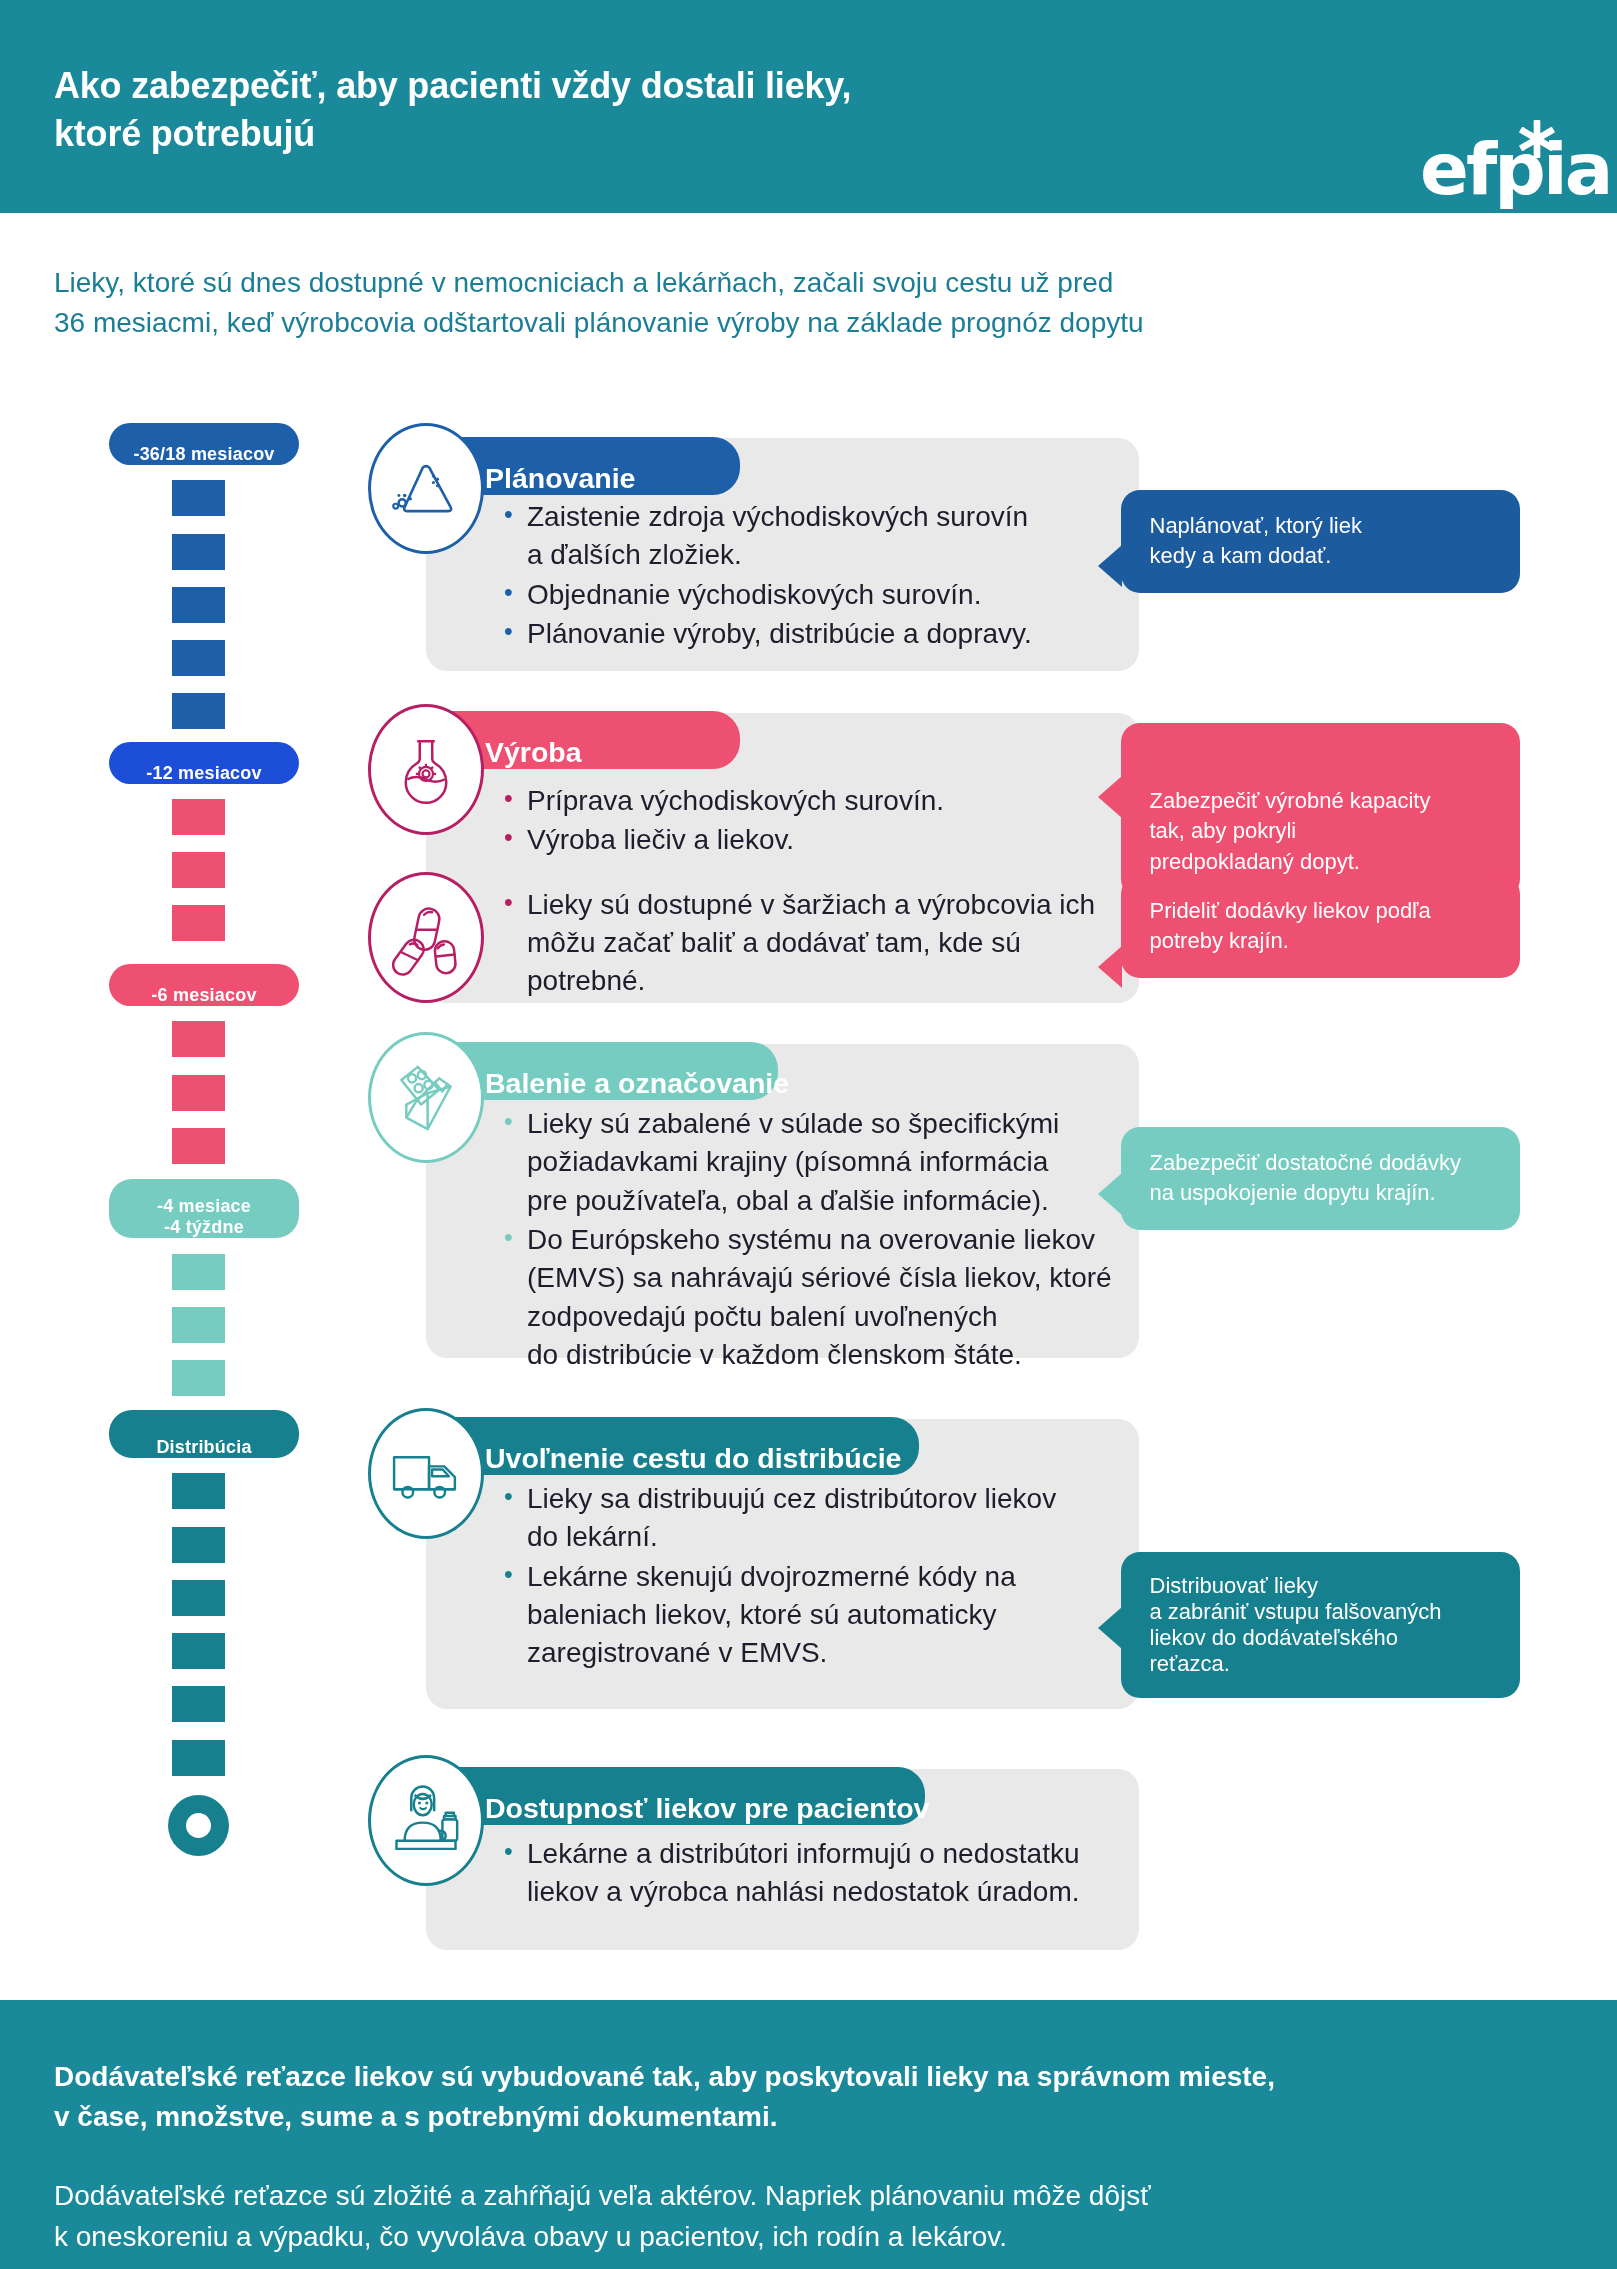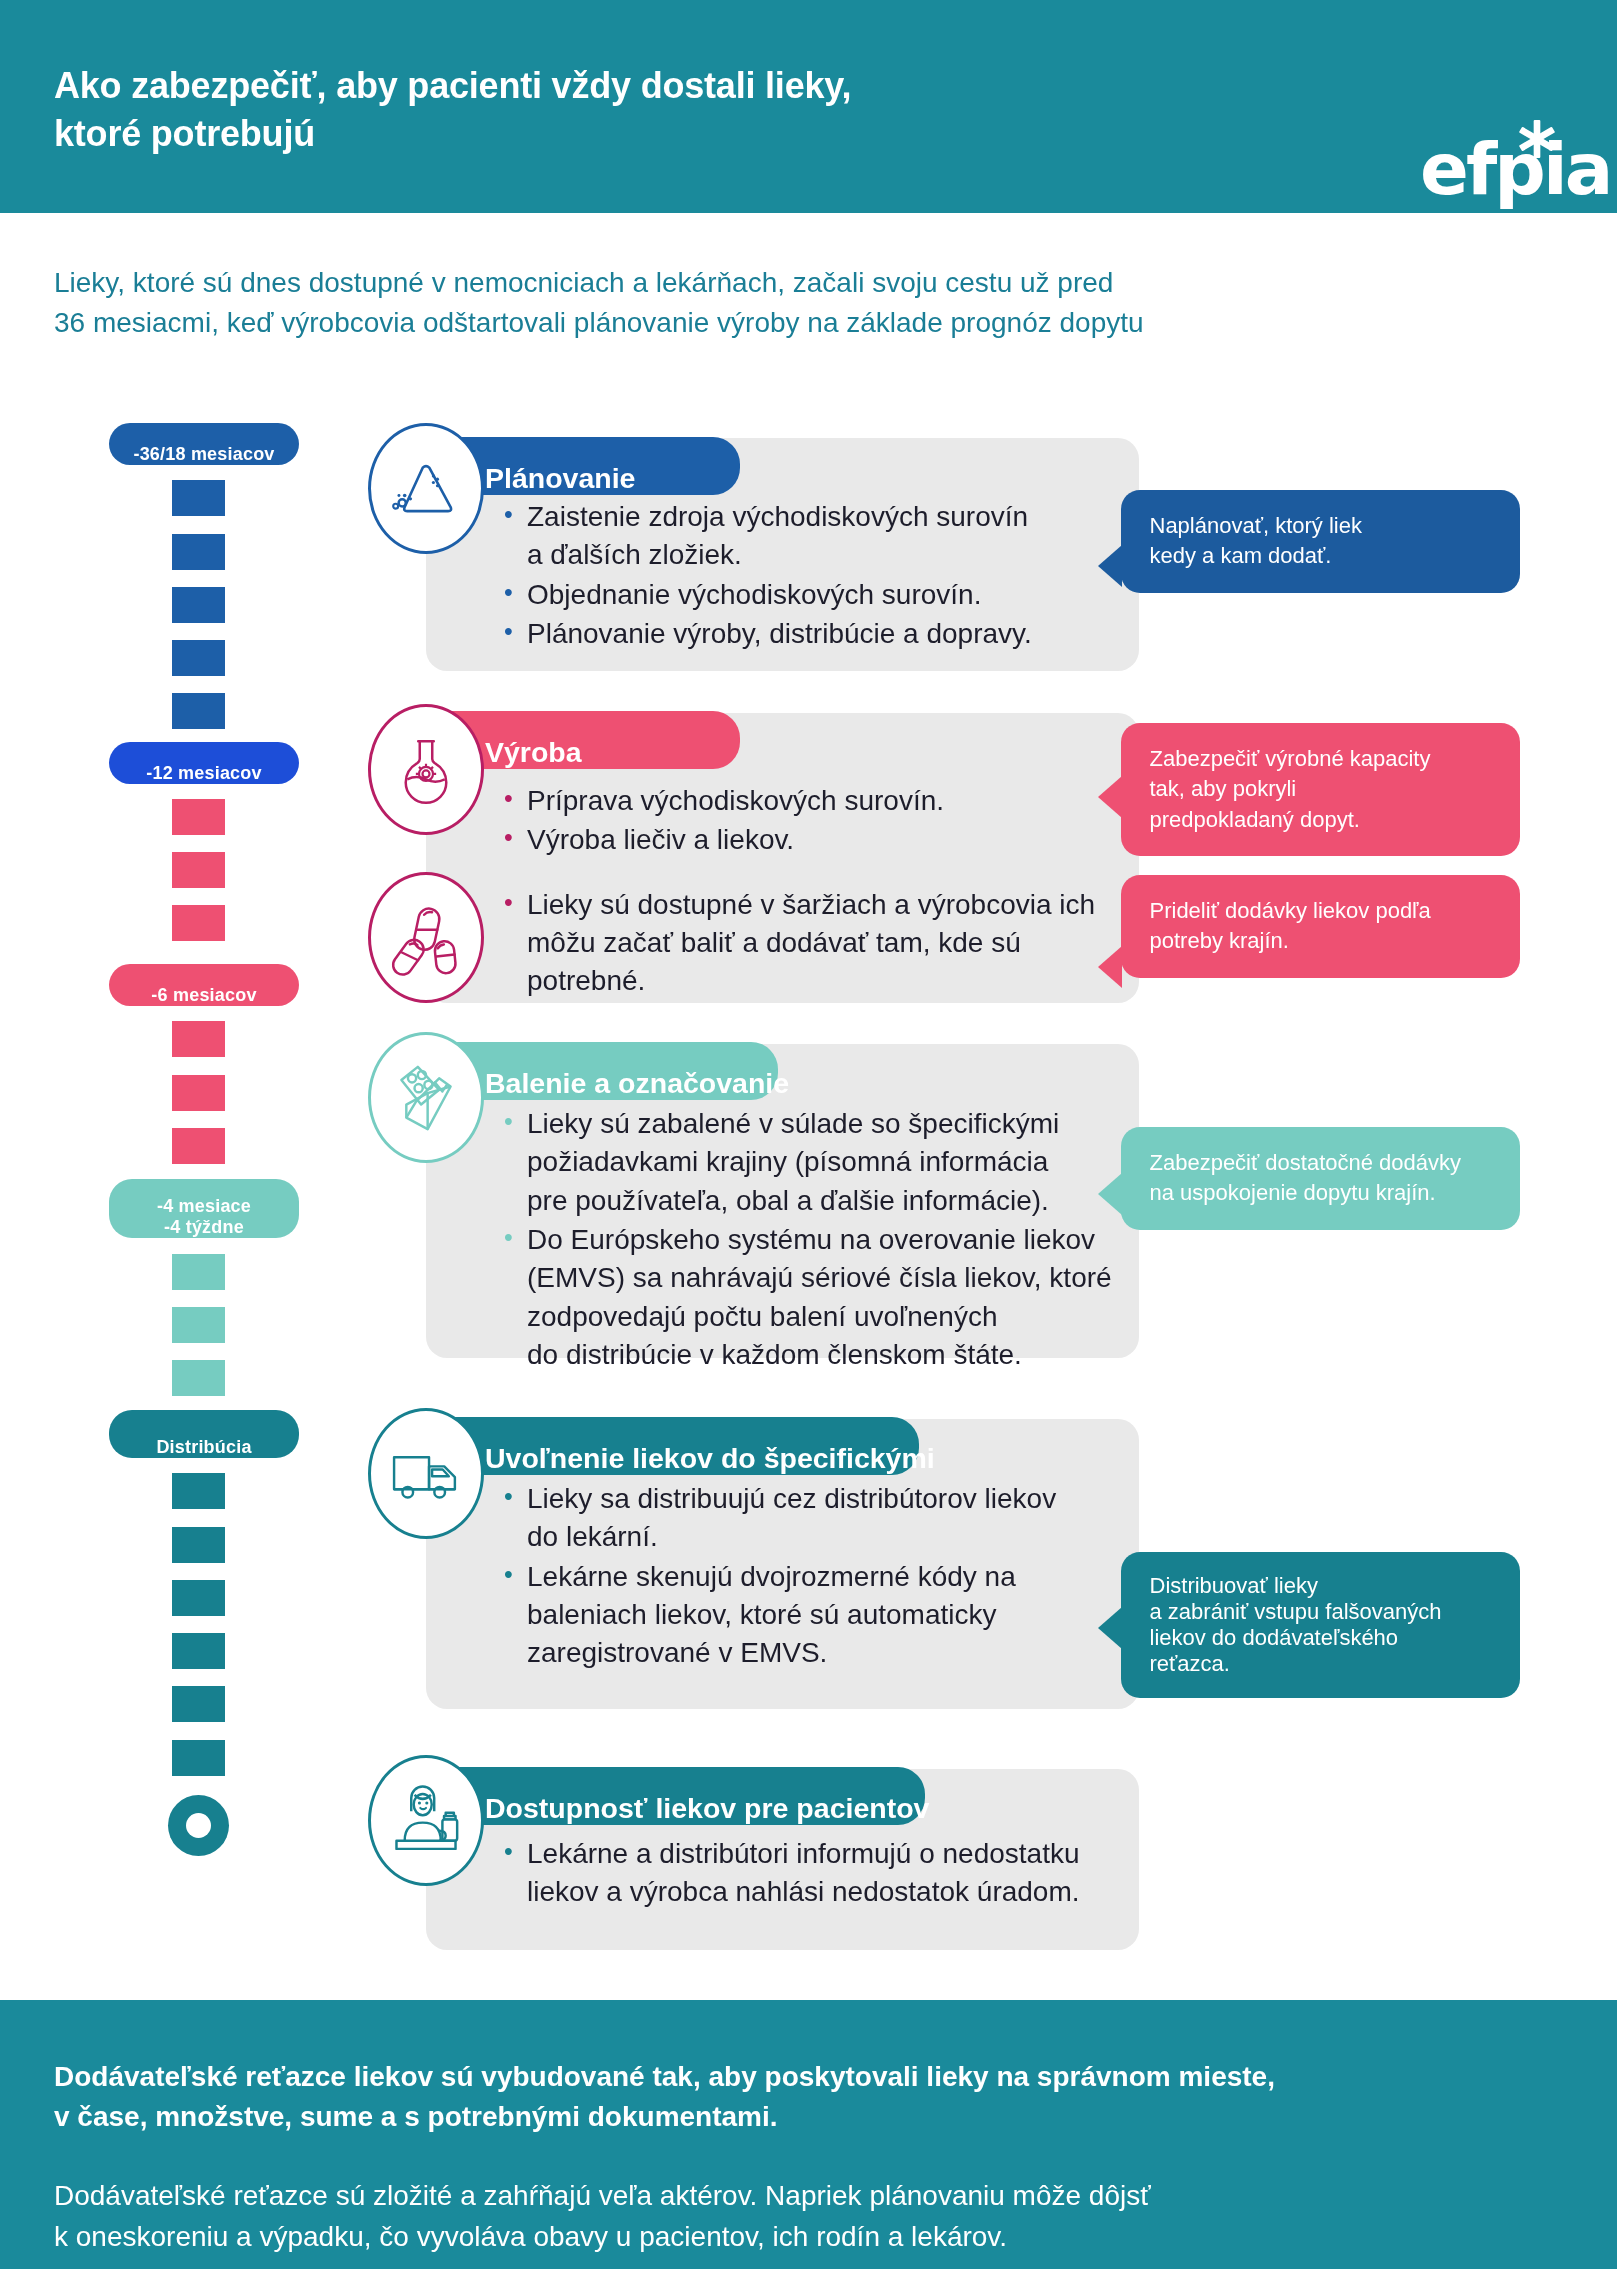--- a/index.html
+++ b/index.html
@@ -348,21 +348,21 @@
           </div>
           <div class="bullet-gap" data-name="bullet-spacer"></div>
           <div class="bullet" data-name="bullet-item" style="color: rgb(29, 29, 43); --b: #B81E64;">
             <span style="display:block">Lieky sú dostupné v šaržiach a výrobcovia ich</span>
             <span style="display:block">môžu začať baliť a dodávať tam, kde sú</span>
             <span style="display:block">potrebné.</span>
           </div>
         </div>
         <div class="callout" data-name="callout-bubble" style="left: 1121px; top: 723px; width: 399px; background: rgb(238, 80, 114); color: rgb(238, 80, 114);">
           <div class="callout-tail" data-name="callout-tail" style="top: 53px; color: rgb(238, 80, 114);"></div>
-          <div data-name="callout-text" style="color: rgb(255, 255, 255);">
+          <div data-name="callout-text" style="color: rgb(255, 255, 255); margin-top: 42px;">
             <span style="display:block">Zabezpečiť výrobné kapacity</span>
             <span style="display:block">tak, aby pokryli</span>
             <span style="display:block">predpokladaný dopyt.</span>
           </div>
         </div>
         <div class="callout" data-name="callout-bubble" style="left: 1121px; top: 875px; width: 399px; background: rgb(238, 80, 114); color: rgb(238, 80, 114);">
           <div class="callout-tail" data-name="callout-tail" style="top: 71px; color: rgb(238, 80, 114);"></div>
           <div data-name="callout-text" style="color: rgb(255, 255, 255);">
             <span style="display:block">Prideliť dodávky liekov podľa</span>
             <span style="display:block">potreby krajín.</span>
@@ -406,21 +406,21 @@
           <div class="callout-tail" data-name="callout-tail" style="top: 46px; color: rgb(118, 204, 193);"></div>
           <div data-name="callout-text" style="color: rgb(255, 255, 255);">
             <span style="display:block">Zabezpečiť dostatočné dodávky</span>
             <span style="display:block">na uspokojenie dopytu krajín.</span>
           </div>
         </div>
       </div>
       <div class="section" data-name="process-section-uvolnenie">
         <div class="panel" data-name="section-panel" style="top: 1419px; height: 290px; width: 713px;"></div>
         <div class="ribbon" data-name="section-title-ribbon" style="top: 1417px; width: 493px; background: rgb(23, 128, 143);">
-          <span data-name="section-title">Uvoľnenie liekov do špecifickými</span>
+          <span data-name="section-title">Uvoľnenie cestu do distribúcie</span>
         </div>
         <div class="icon-bubble" data-name="section-icon-bubble" style="top: 1408px; border-color: rgb(23, 128, 143);">
     <svg viewBox="0 0 100 100" width="82" height="76" data-name="delivery-truck-icon">
       <g fill="none" stroke="#17808F" stroke-width="3.2" stroke-linejoin="round">
         <path d="M8 28 H54 V70 H8 Z"></path>
         <path d="M54 40 H74 L88 54 V70 H54 Z"></path>
         <path d="M58 44 H72 L80 53 H58 Z"></path>
         <circle cx="26" cy="74" r="7"></circle>
         <circle cx="68" cy="74" r="7"></circle>
         <path d="M8 70 H19 M33 70 H61 M75 70 H88"></path>

